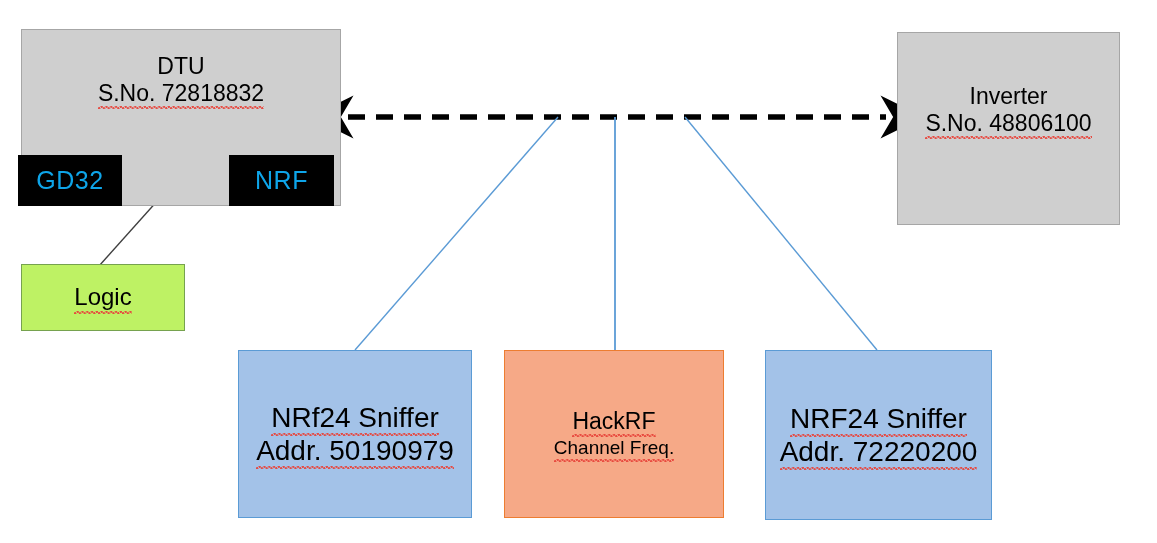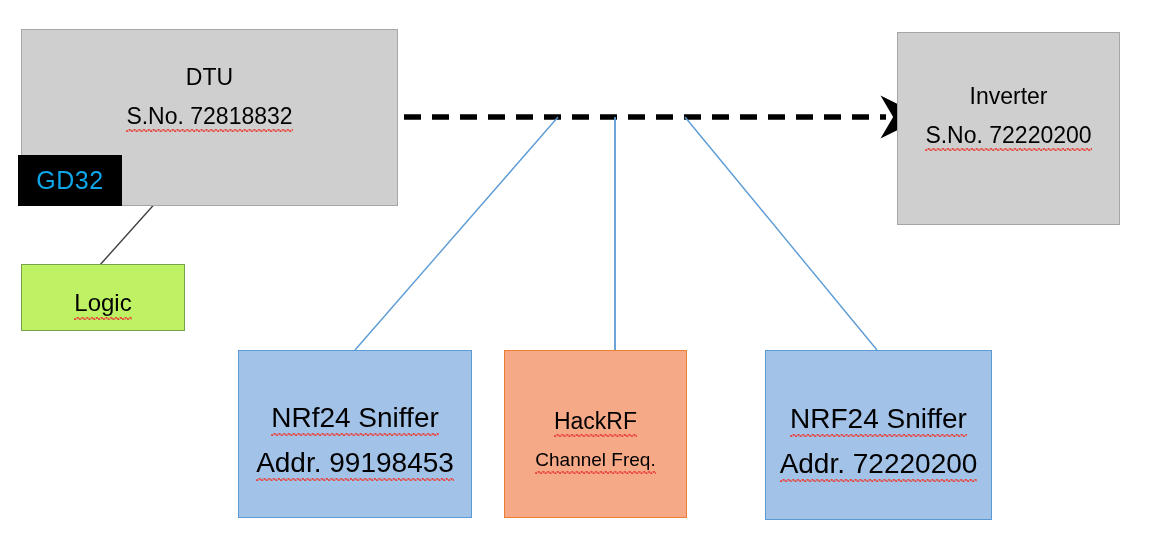--- a/index.html
+++ b/index.html
@@ -27,24 +27,24 @@
     line-height: 1.18;
   }
   
   .grey-block {
     background: #cfcfcf;
     border: 1px solid #a6a6a6;
   }
   .dtu-block {
     left: 21px;
     top: 29px;
-    width: 377px;
+    width: 320px;
     height: 177px;
     justify-content: flex-start;
-    padding-top: 34px;
+    padding-top: 23px;
   }
   .inverter-block {
     left: 897px;
     top: 32px;
     width: 223px;
     height: 193px;
     justify-content: flex-start;
     padding-top: 50px;
   }
   .grey-title {
@@ -103,37 +103,36 @@
     top: 350px;
     width: 227px;
     height: 170px;
   }
   .blue-line1, .blue-line2 {
     font-size: 28px;
   }
   .orange-block {
     left: 504px;
     top: 350px;
-    width: 183px;
+    width: 220px;
     height: 168px;
     background: #f6a987;
     border: 1px solid #ed7d31;
   }
   .orange-title {
     font-size: 23px;
     margin-bottom: 2px;
   }
   .orange-sub1, .orange-sub2 {
     font-size: 19px;
   }
   
   .squiggle {
     position: relative;
     display: inline-block;
-    margin-top: 12px;
   }
   .squiggle::after {
     content: "";
     position: absolute;
     left: 0;
     right: 0;
     bottom: -2px;
     height: 3px;
     background-image:
       radial-gradient(circle at 1.2px 2.4px, #e8453c 1.1px, transparent 1.3px),
@@ -190,38 +189,41 @@
     <div class="grey-title">DTU</div>
     <div class="grey-sub">
       <span class="squiggle">S.No. 72818832</span>
     </div>
   </div>
 
   <div class="chip chip-gd32">
     <span>GD32</span>
   </div>
 
+  <div class="chip chip-nrf">
+    <span>NRF</span>
+  </div>
 
   <div class="box logic-block">
     <span class="squiggle">Logic</span>
   </div>
 
   <div class="box grey-block inverter-block">
     <div class="grey-title">Inverter</div>
     <div class="grey-sub">
-      <span class="squiggle">S.No. 72220200</span>
+      <span class="squiggle">S.No. 48806100</span>
     </div>
   </div>
 
   <div class="box blue-block blue-left">
     <div class="blue-line1">
       <span class="squiggle">NRf24 Sniffer</span>
     </div>
     <div class="blue-line2">
-      <span class="squiggle">Addr. 99198453</span>
+      <span class="squiggle">Addr. 50190979</span>
     </div>
   </div>
 
   <div class="box orange-block">
     <div class="orange-title">
       <span class="squiggle">HackRF</span>
     </div>
     <div class="orange-sub1">
       <span class="squiggle">Channel Freq.</span>
     </div>

